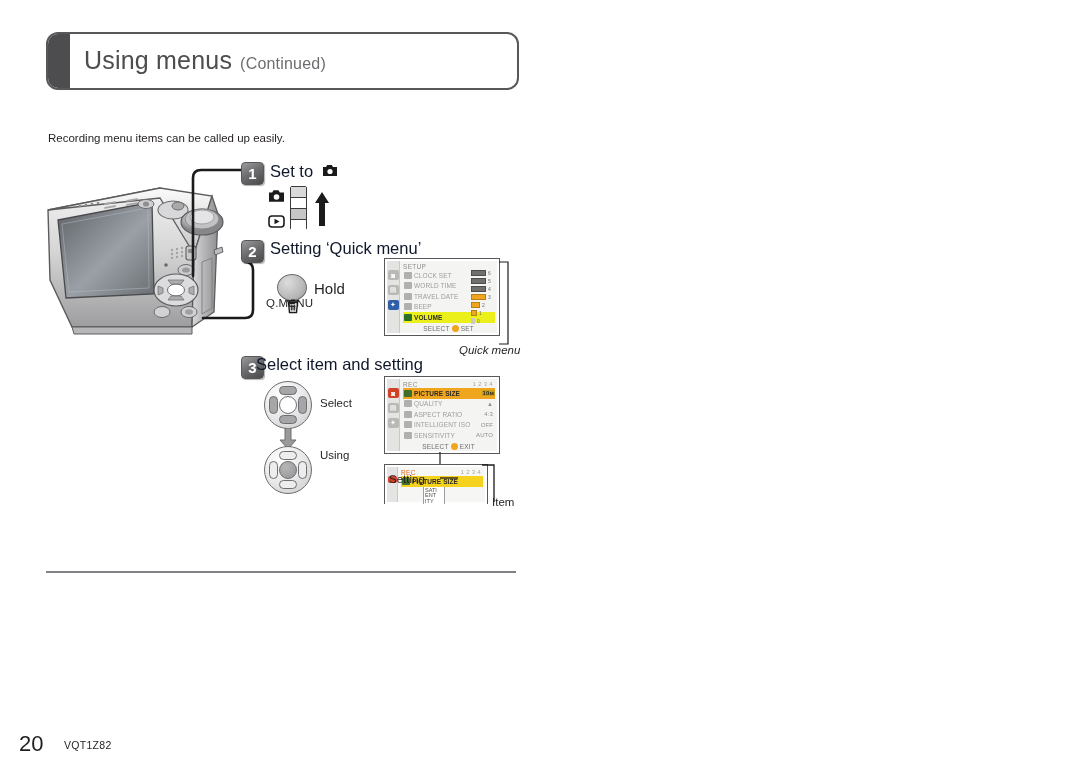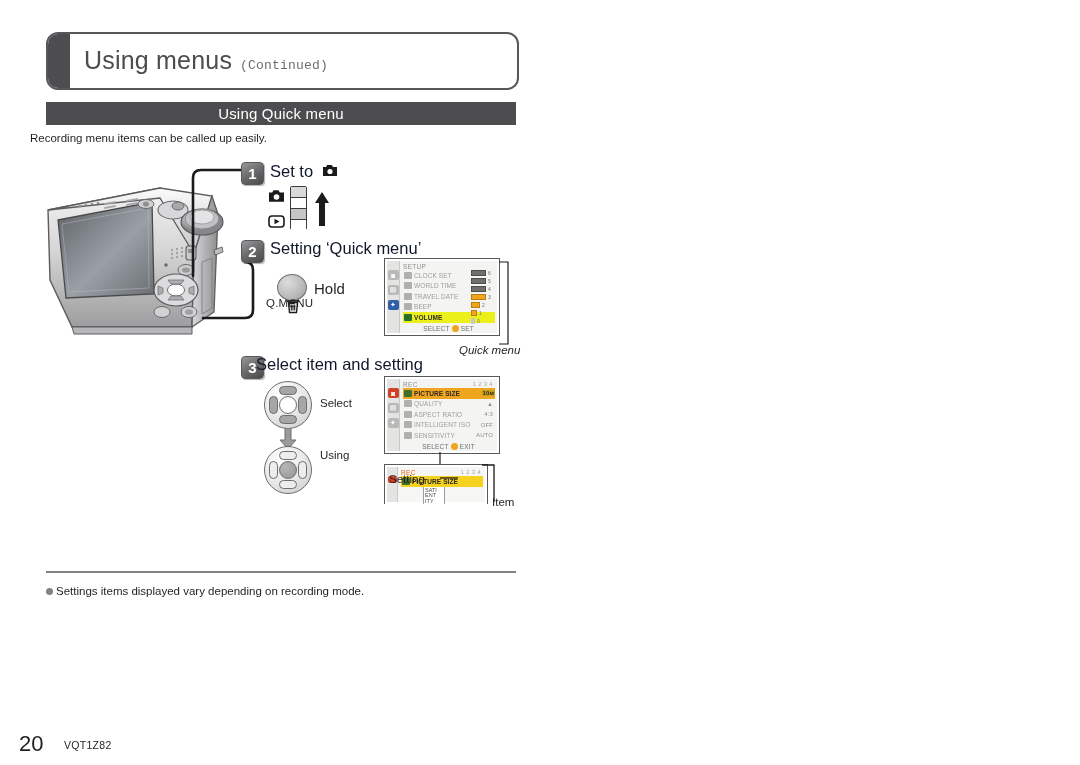--- a/index.html
+++ b/index.html
@@ -44,43 +44,42 @@
   .title-text {
     position: absolute;
     left: 36px;
     top: 12px;
     font-size: 25px;
     color: #4d4d4f;
     letter-spacing: 0.2px;
     white-space: nowrap;
   }
   .title-cont {
-    font-size: 13px;
+    font-size: 16px;
     color: #6d6e71;
     margin-left: 8px;
-    font-family: Liberation Mono, monospace;
   }
 
   
   .section-band {
     position: absolute;
     left: 46px;
     top: 102px;
     width: 470px;
     height: 23px;
     background: #4d4d4f;
     color: #ffffff;
     font-size: 15px;
     text-align: center;
     line-height: 23px;
     letter-spacing: 0.2px;
   }
   .lead-text {
     position: absolute;
-    left: 30px;
+    left: 48px;
     top: 132px;
     font-size: 11.5px;
     color: #231f20;
   }
 
   
   .step-badge {
     position: absolute;
     width: 23px;
     height: 23px;
@@ -417,21 +416,20 @@
 
 <div class="page">
 
   <div class="title-bar">
     <div class="title-bar-tab"></div>
     <div class="title-text">
       <span>Using menus</span><span class="title-cont">(Continued)</span>
     </div>
   </div>
 
-  <div class="section-band">Using Quick menu</div>
   <div class="lead-text">Recording menu items can be called up easily.</div>
 
   <div class="camera-wrap">
     <svg width="232" height="178" viewBox="0 0 232 178">
       <defs>
         <linearGradient id="bodyG" x1="0" y1="0" x2="0" y2="1">
           <stop offset="0%" stop-color="#f2f2f2"></stop>
           <stop offset="45%" stop-color="#d6d6d6"></stop>
           <stop offset="100%" stop-color="#9d9d9f"></stop>
         </linearGradient>
@@ -761,20 +759,17 @@
   <svg style="position:absolute;left:440px;top:476px;width:18px;height:4px;" width="18" height="4">
     <path d="M0 2 L18 2" stroke="#1b1b1b" stroke-width="1.3"></path>
   </svg>
 
   <svg style="position:absolute;left:482px;top:462px;width:22px;height:44px;" width="22" height="44">
     <path d="M0 3 L12 3 L12 40" fill="none" stroke="#1b1b1b" stroke-width="1.3"></path>
   </svg>
   <div class="caption" style="left:492px;top:496px;">Item</div>
 
   <div class="rule"></div>
-  <div class="note">
-    <span class="bullet"></span><span>Settings items displayed vary depending on recording mode.</span>
-  </div>
 
   <div class="pg-num">20</div>
   <div class="doc-code">VQT1Z82</div>
 
 </div>
 
 </body></html>

